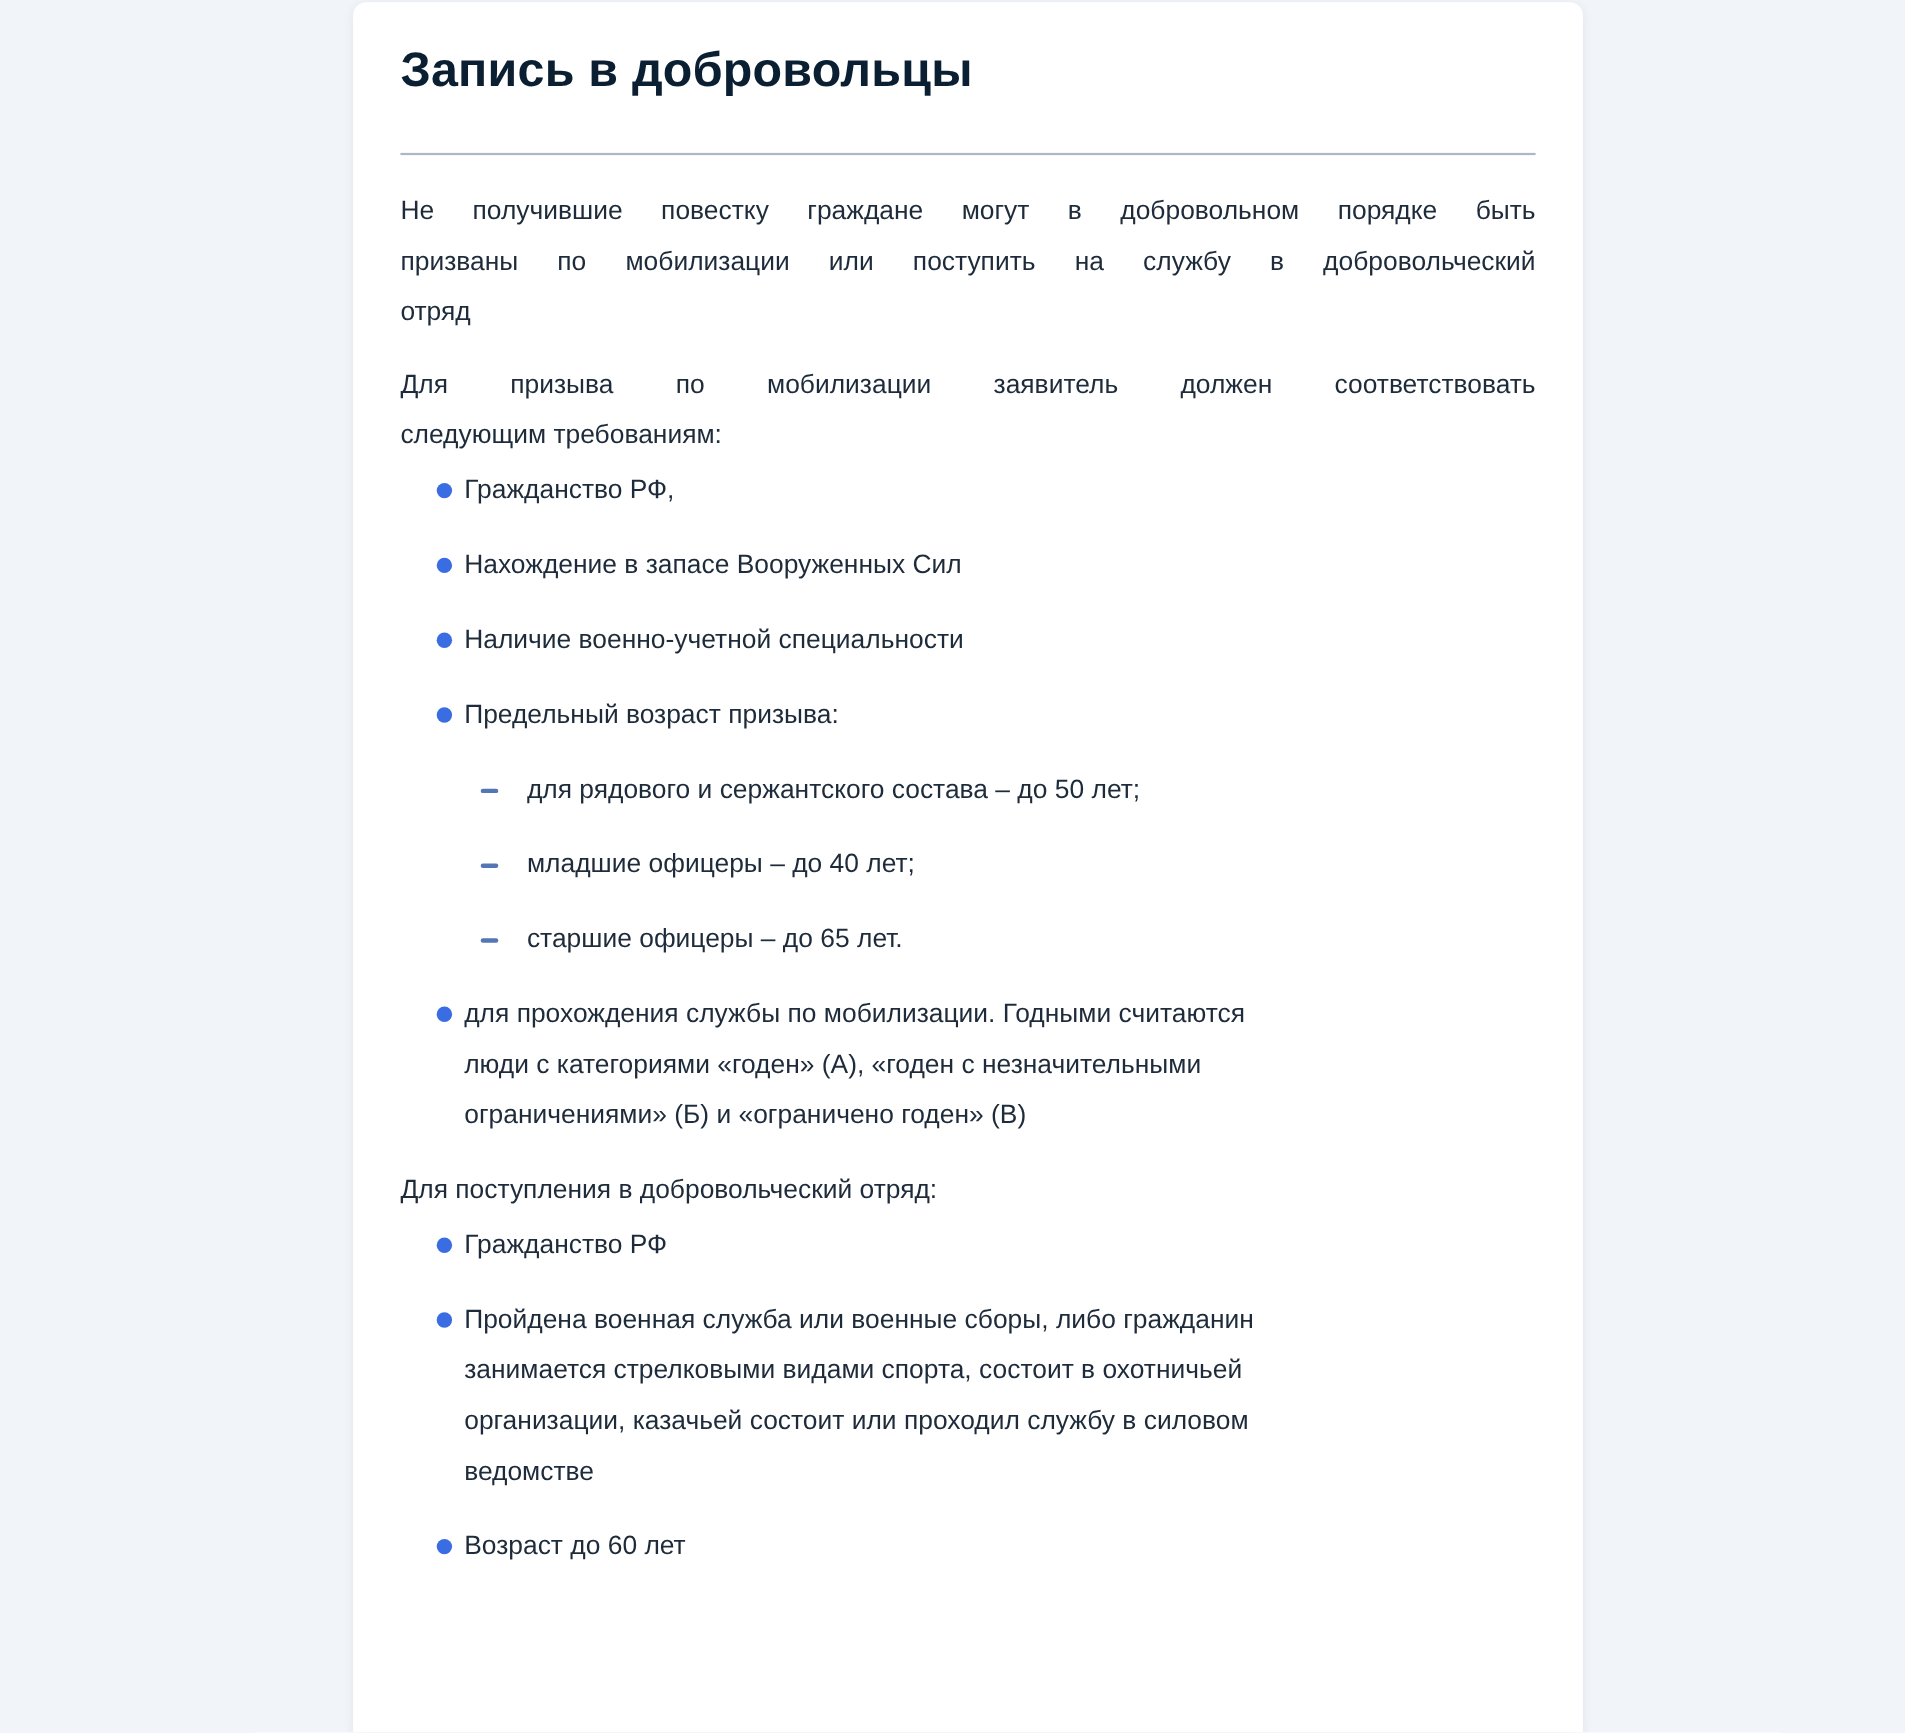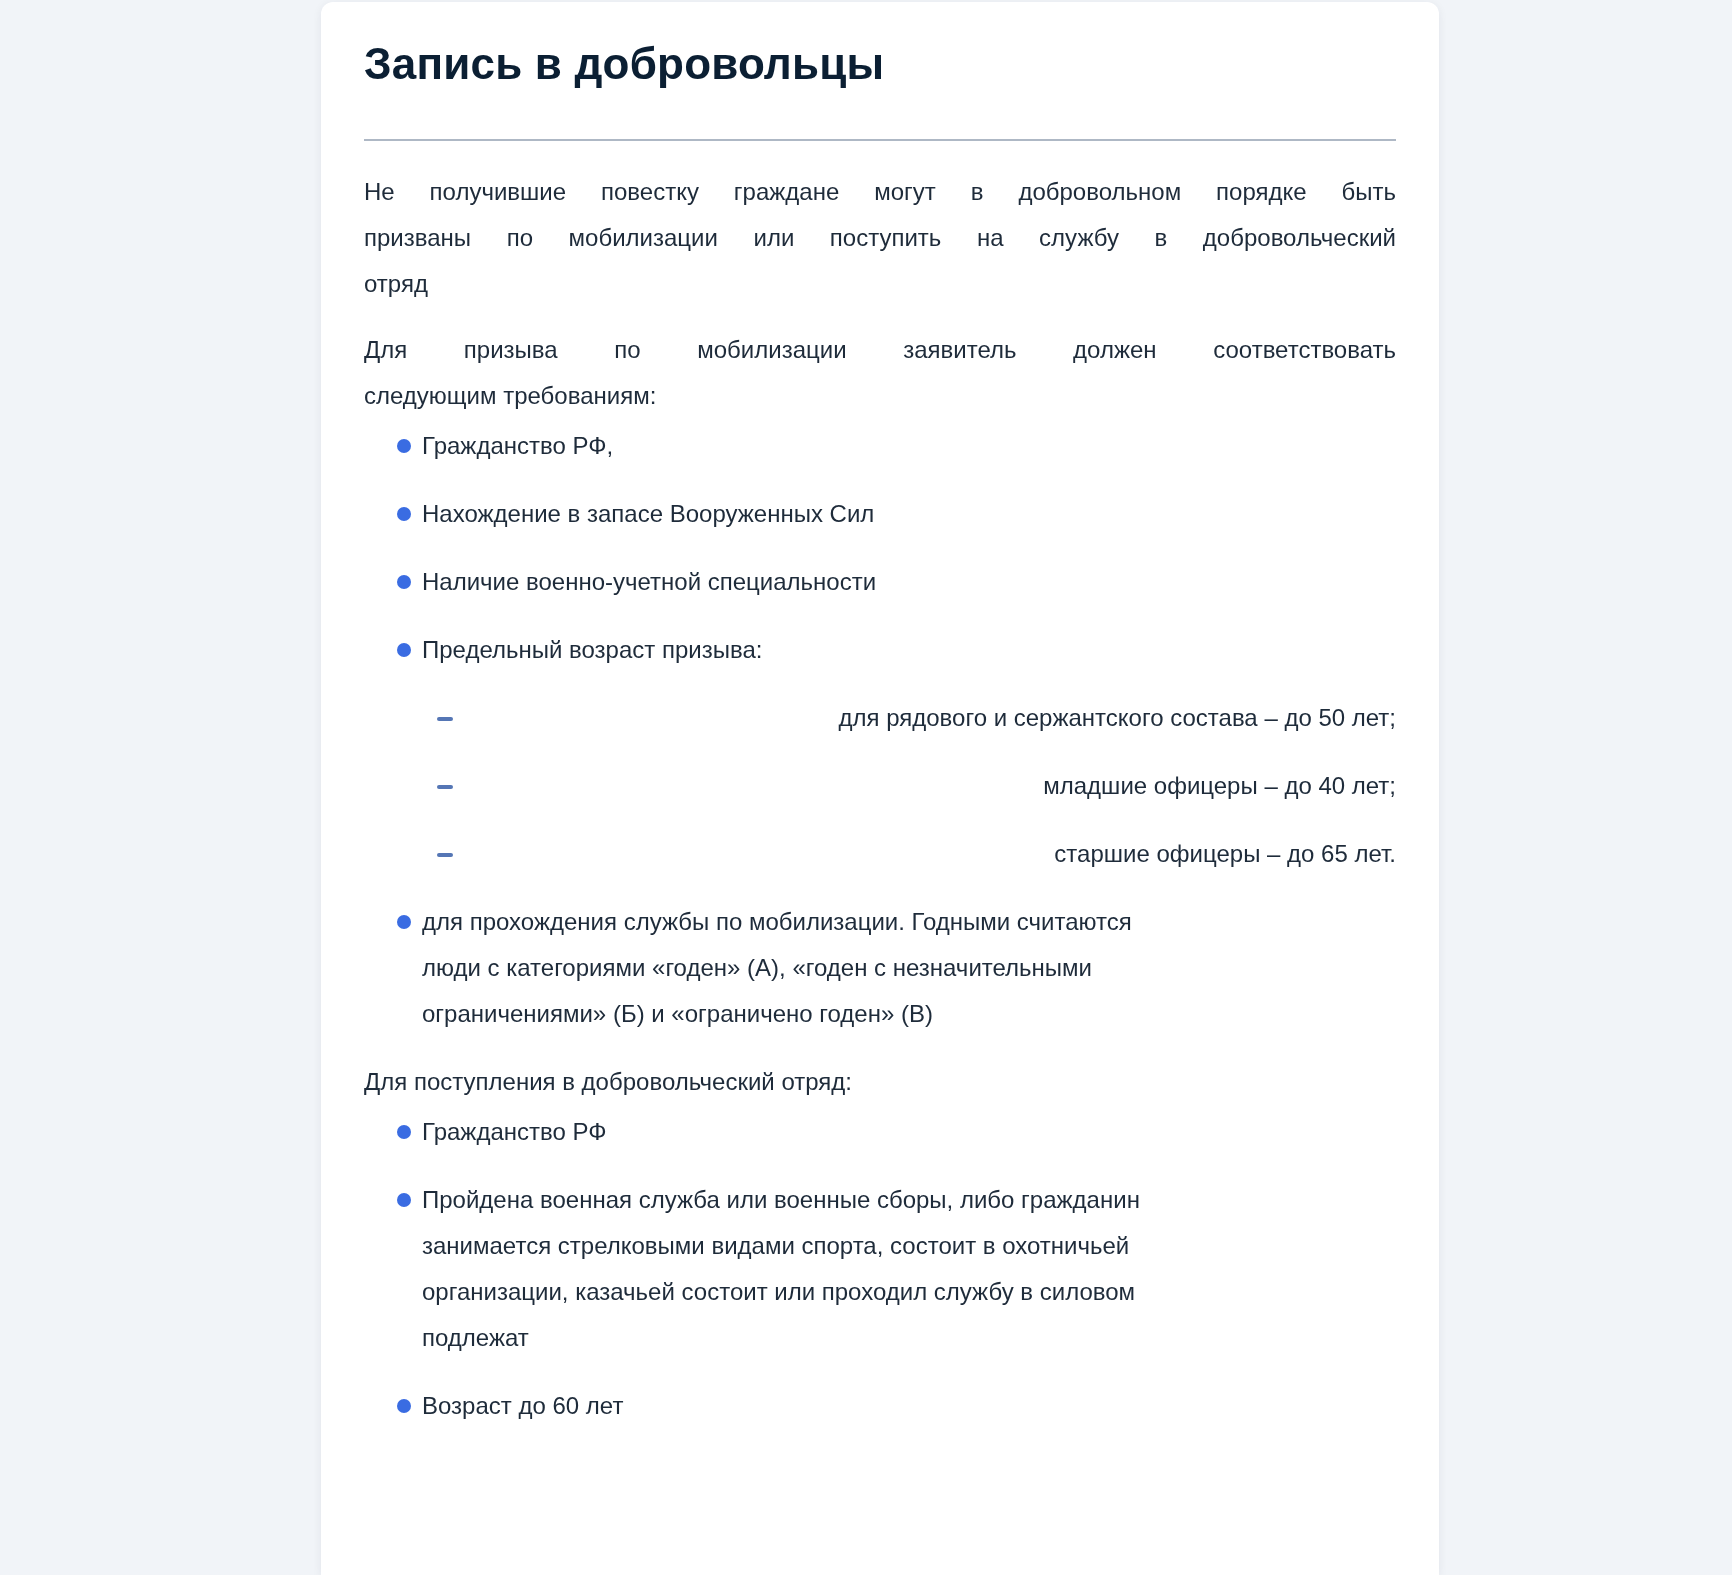--- a/index.html
+++ b/index.html
@@ -41,21 +41,21 @@
   .content{
     font-size:24px;line-height:46px;
   }
   .para{margin:0 0 20px 0;}
   .para.lead{margin-bottom:4px;}
   .line{min-height:46px;}
   .jfull{text-align:justify;text-align-last:justify;}
   .blist,.dlist{margin:0;}
   .item{position:relative;margin-bottom:22px;}
   .blist .item{padding-left:58px;}
-  .dlist .item{padding-left:115px;text-align:right;}
+  .dlist .item{padding-left:115px;}
   .dot{
     position:absolute;left:33px;top:16px;
     width:14px;height:14px;border-radius:50%;
     background:var(--accent);
   }
   .dashmark{
     position:absolute;left:73px;top:22px;
     width:16px;height:4px;border-radius:2px;
     background:var(--dash);
   }
@@ -123,21 +123,21 @@
         <div class="blist">
           <div class="item">
             <span class="dot"></span>
             <div class="line">Гражданство РФ</div>
           </div>
           <div class="item">
             <span class="dot"></span>
             <div class="line">Пройдена военная служба или военные сборы, либо гражданин</div>
             <div class="line">занимается стрелковыми видами спорта, состоит в охотничьей</div>
             <div class="line">организации, казачьей состоит или проходил службу в силовом</div>
-            <div class="line">подлежат</div>
+            <div class="line">ведомстве</div>
           </div>
           <div class="item">
             <span class="dot"></span>
             <div class="line">Возраст до 60 лет</div>
           </div>
         </div>
       </div>
   </main>
 </div>
 

